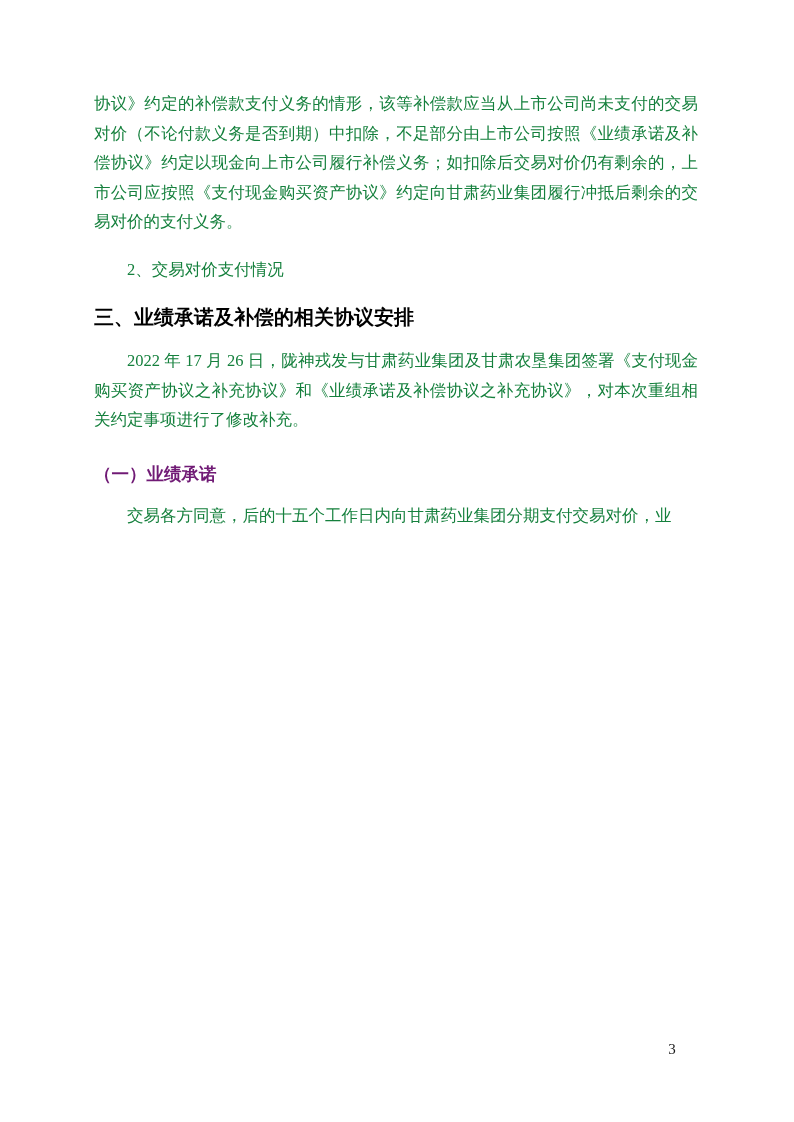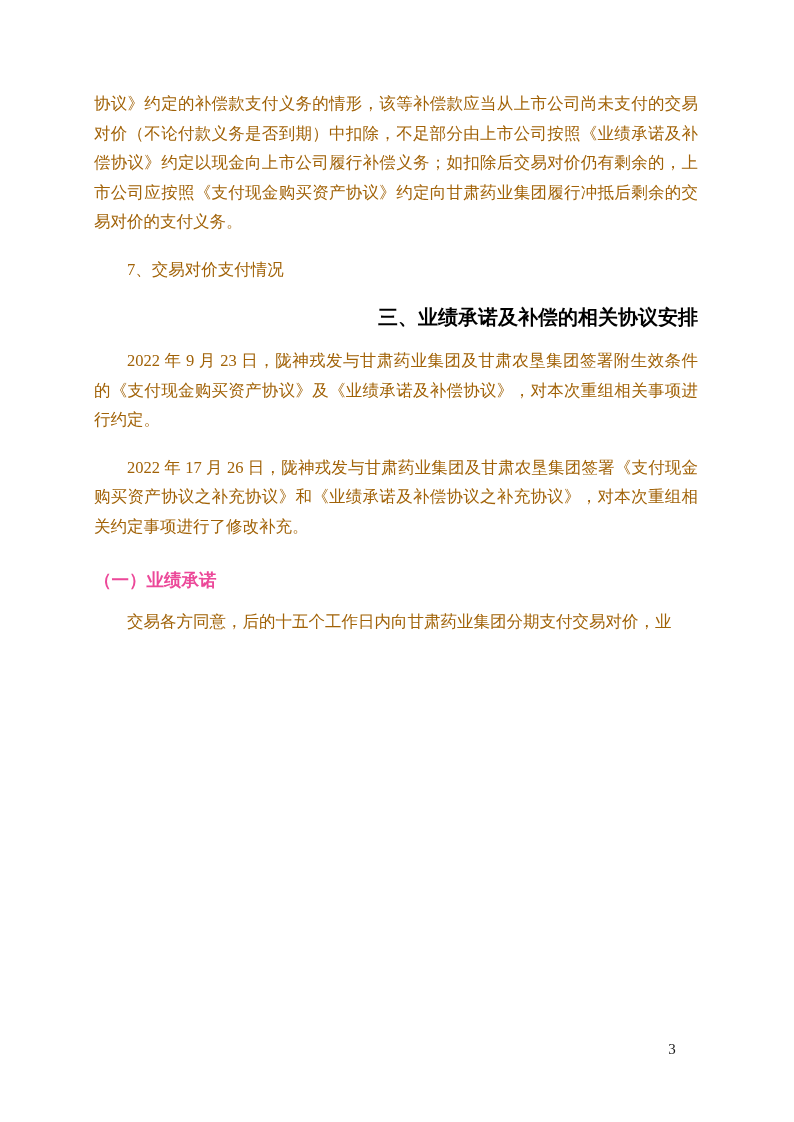--- a/index.html
+++ b/index.html
@@ -22,41 +22,40 @@
     top: 89px;
     width: 604px;
   }
   .para {
     font-family: "Liberation Serif", "DejaVu Serif", serif;
     font-size: 16.5px;
     line-height: 29.5px;
     text-align: justify;
     text-indent: 2em;
     margin: 0 0 18px 0;
-    color: #a16207;
+    color: #15803d;
   }
   .para.no-indent {
     text-indent: 0;
   }
   .section-heading {
     font-family: "Liberation Sans", "DejaVu Sans", sans-serif;
     font-size: 20px;
     line-height: 30px;
     font-weight: bold;
     color: #000000;
     margin: 16px 0 14px 0;
     text-indent: 0;
-    text-align: right;
   }
   .subsection-heading {
     font-family: "Liberation Sans", "DejaVu Sans", sans-serif;
     font-size: 17.5px;
     line-height: 30px;
     font-weight: bold;
-    color: #ec4899;
+    color: #701a75;
     margin: 24px 0 12px 0;
     text-indent: 0;
   }
   .page-number {
     position: absolute;
     left: 662px;
     top: 1040px;
     width: 20px;
     text-align: center;
     font-family: "Liberation Serif", "DejaVu Serif", serif;
@@ -67,27 +66,26 @@
 </style>
 </head>
 <body>
 
 <div class="page">
   <div class="content">
 
     <p class="para no-indent">协议》约定的补偿款支付义务的情形，该等补偿款应当从上市公司尚未支付的交易对价（不论付款义务是否到期）中扣除，不足部分由上市公司按照《业绩承诺及补偿协议》约定以现金向上市公司履行补偿义务；如扣除后交易对价仍有剩余的，上市公司应按照《支付现金购买资产协议》约定向甘肃药业集团履行冲抵后剩余的交易对价的支付义务。</p>
 
 
-    <p class="para">7、交易对价支付情况</p>
+    <p class="para">2、交易对价支付情况</p>
 
 
 
     <h2 class="section-heading">三、业绩承诺及补偿的相关协议安排</h2>
 
-    <p class="para">2022 年 9 月 23 日，陇神戎发与甘肃药业集团及甘肃农垦集团签署附生效条件的《支付现金购买资产协议》及《业绩承诺及补偿协议》，对本次重组相关事项进行约定。</p>
 
     <p class="para">2022 年 17 月 26 日，陇神戎发与甘肃药业集团及甘肃农垦集团签署《支付现金购买资产协议之补充协议》和《业绩承诺及补偿协议之补充协议》，对本次重组相关约定事项进行了修改补充。</p>
 
     <h3 class="subsection-heading">（一）业绩承诺</h3>
 
     <p class="para">交易各方同意，后的十五个工作日内向甘肃药业集团分期支付交易对价，业</p>
 
   </div>
 
   <div class="page-number">3</div>

